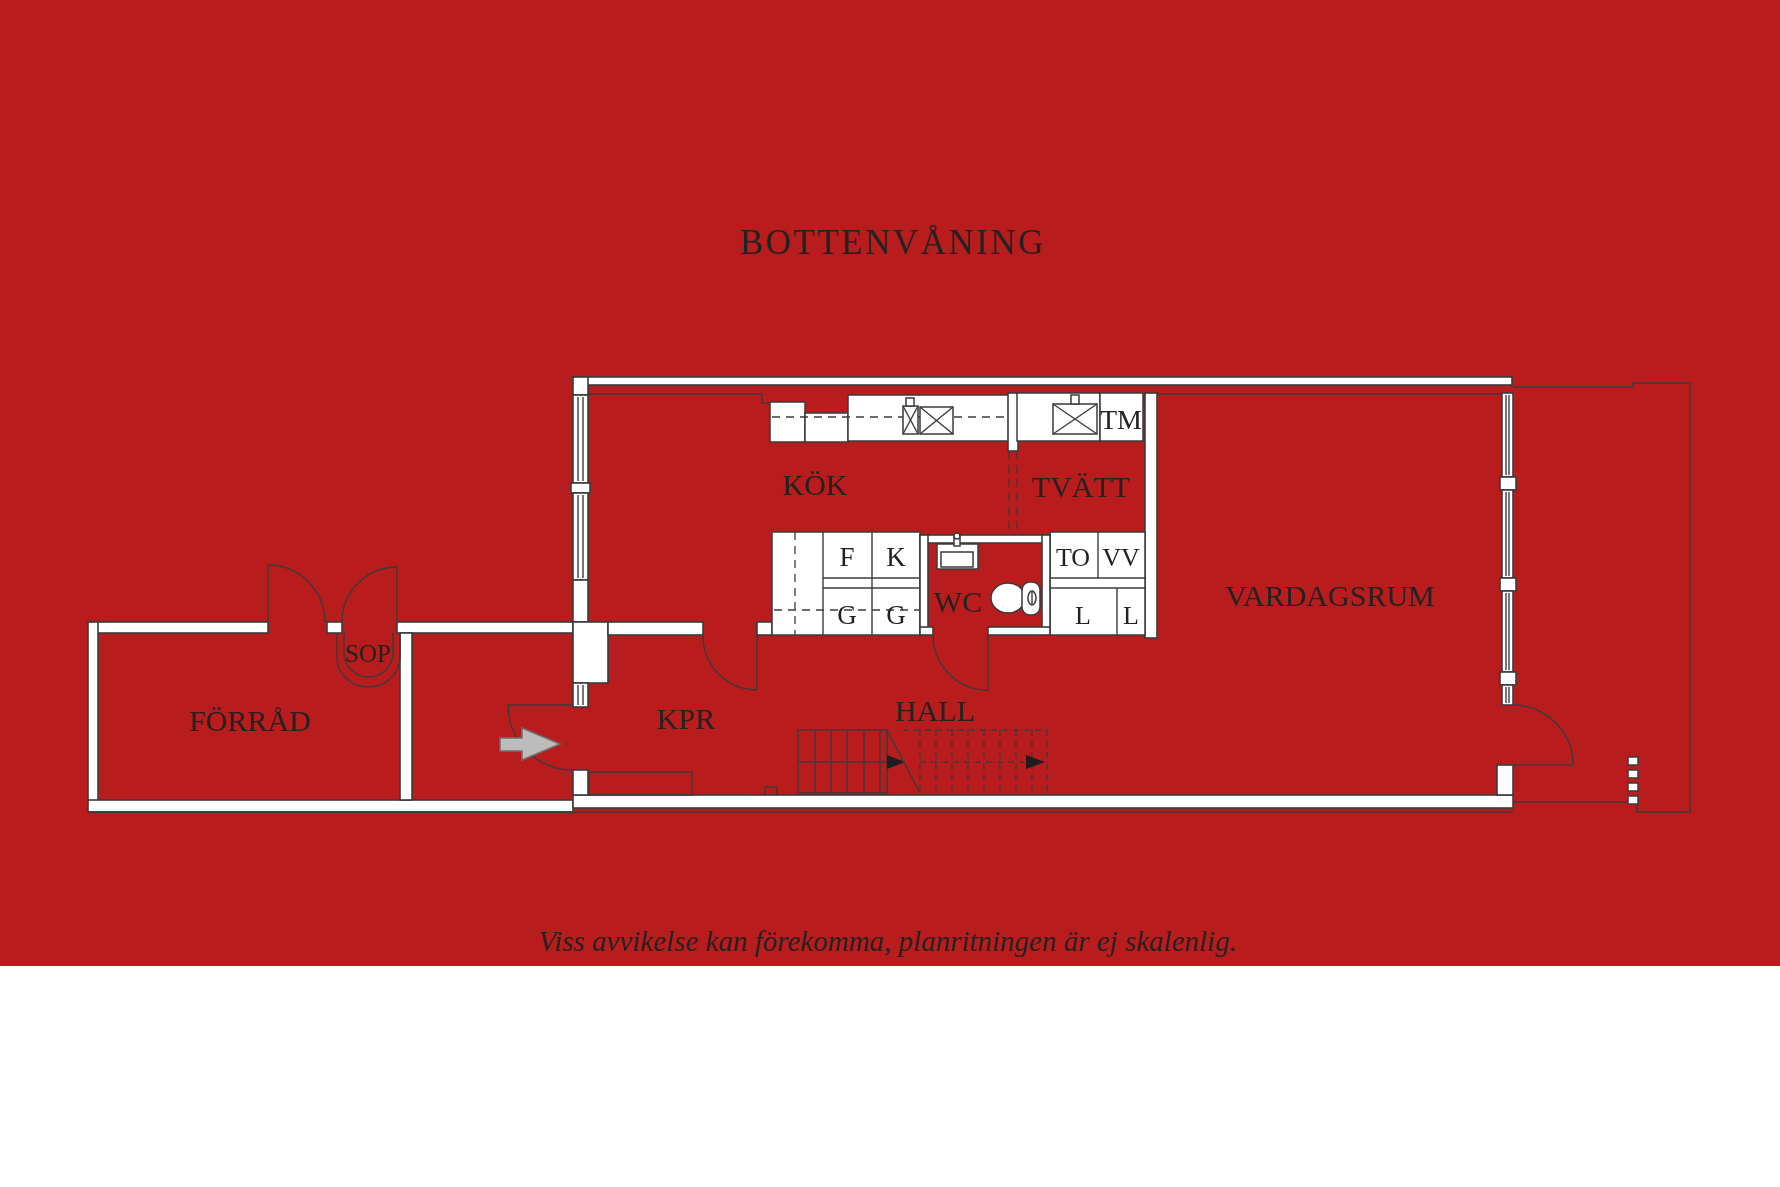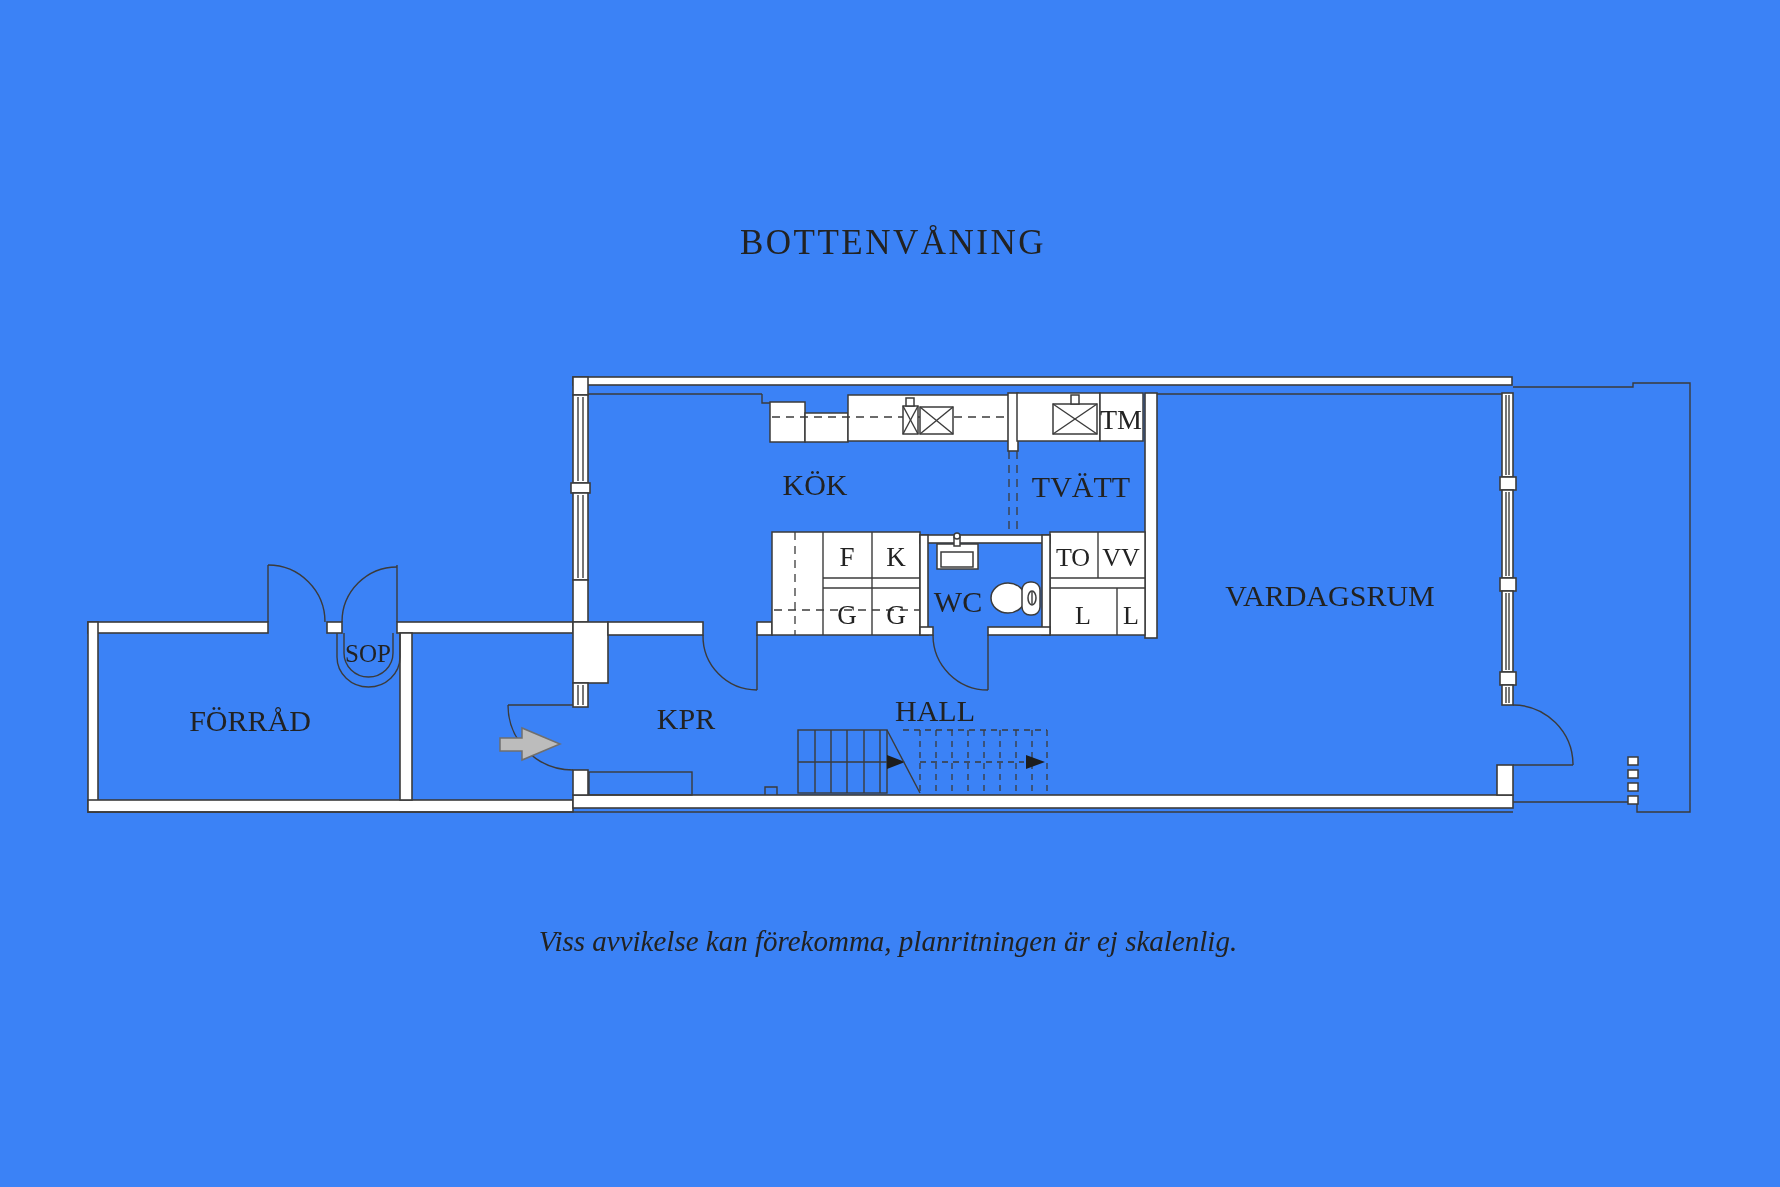--- a/index.html
+++ b/index.html
@@ -1,16 +1,16 @@
 <!DOCTYPE html>
 <html><head>
 <meta charset="utf-8">
 <style>
   html,body{margin:0;padding:0;background:#ffffff;}
-  .page{position:relative;width:1780px;height:1187px;background:#3b82f6;overflow:hidden;}
+  .page{position:relative;width:1780px;height:966px;background:#b91c1c;overflow:hidden;}
   svg{display:block;}
   text{font-family:"Liberation Serif", serif; fill:#222222;}
   .room-label{font-size:30px;}
   .small-label{font-size:27px;}
   .tiny-label{font-size:26px;}
   .tm-label{font-size:28px;}
   .sop-label{font-size:25px;}
   .title-text{font-size:35px;letter-spacing:2.5px;}
   .note-text{font-size:29px;font-style:italic;}
   .wall{fill:#ffffff;stroke:#3b3b3b;stroke-width:1.6;}

